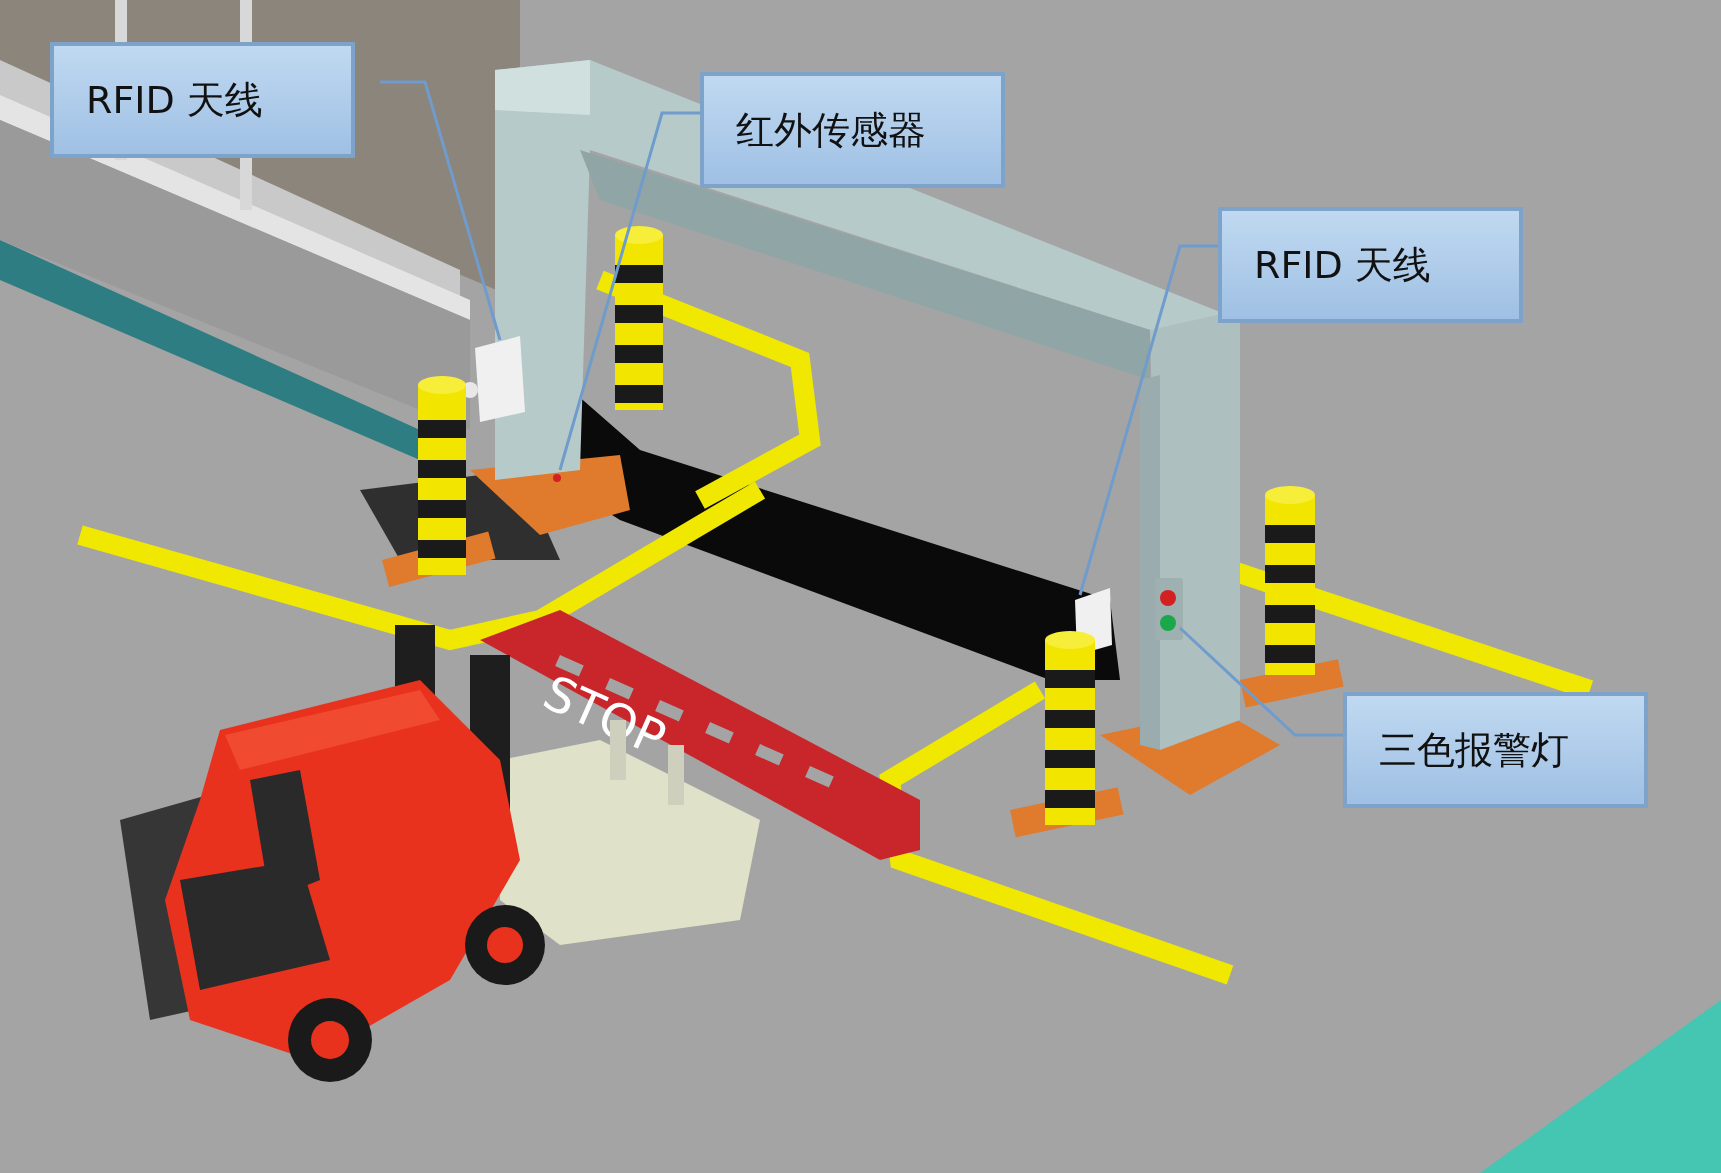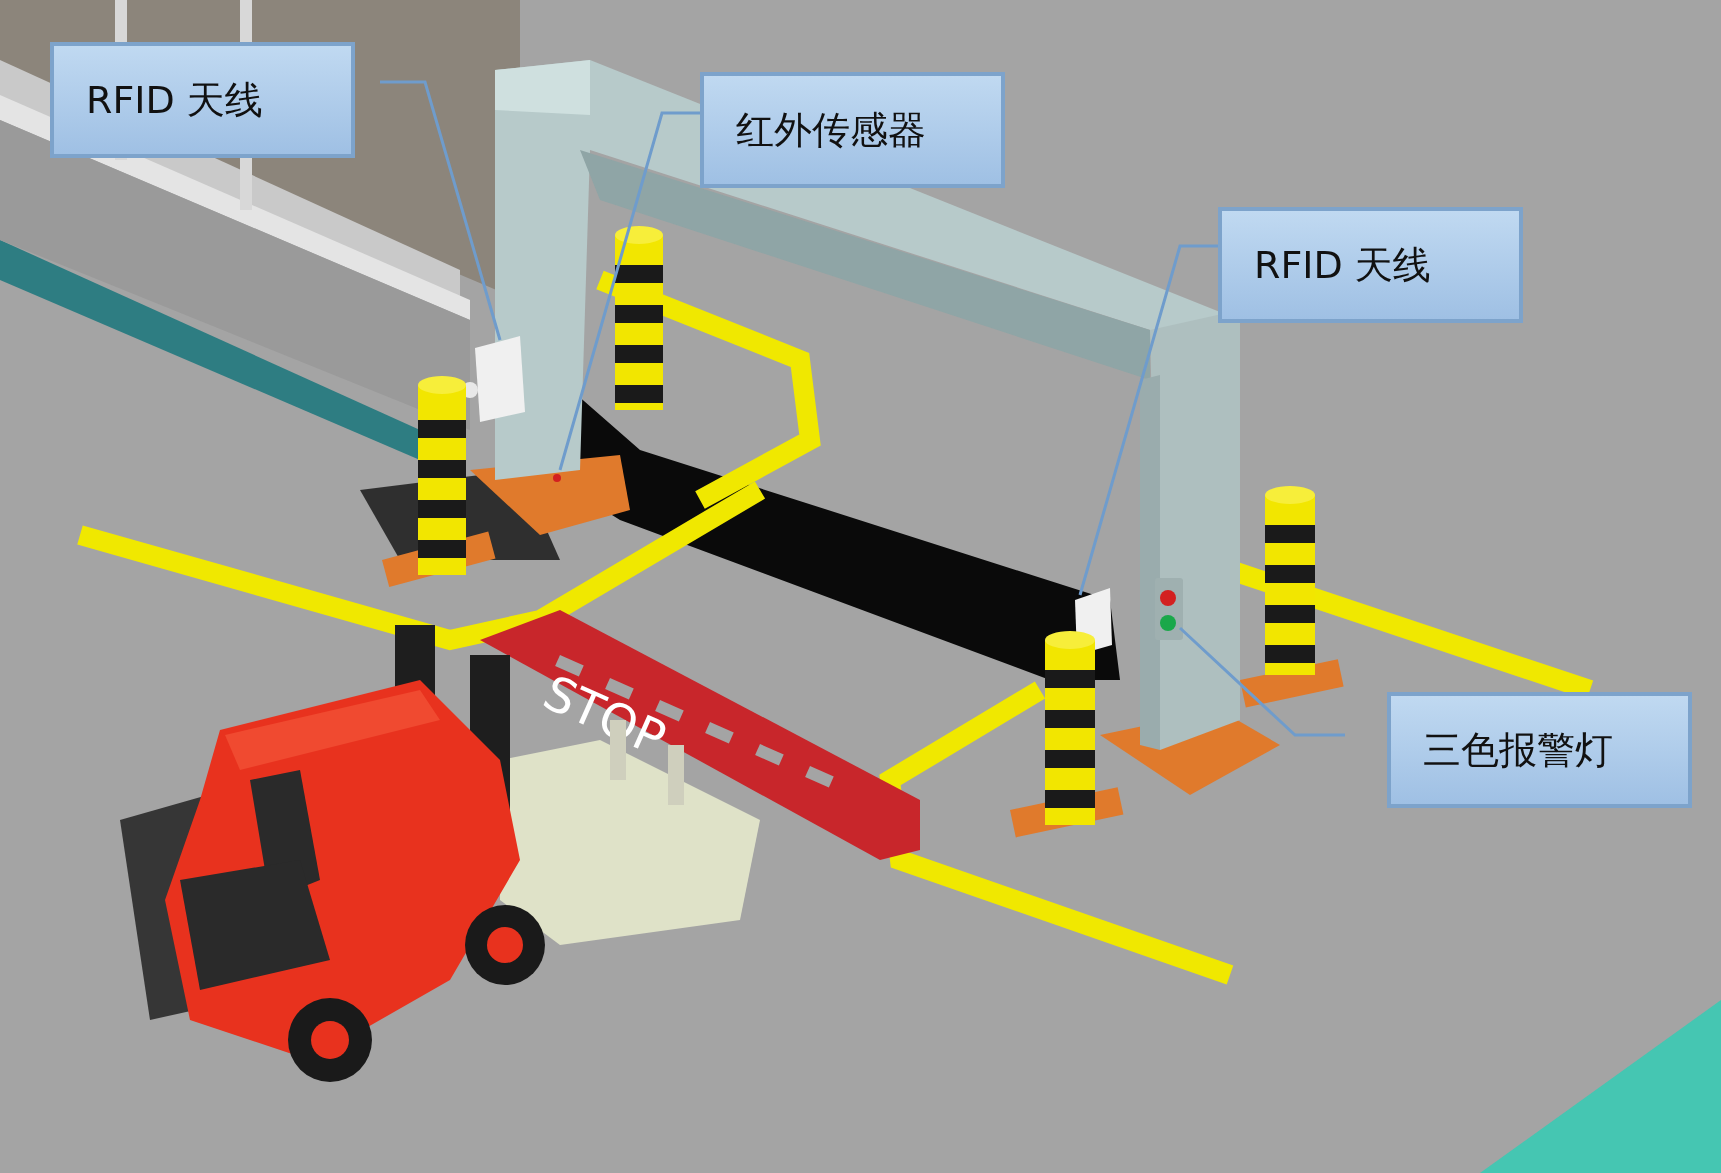--- a/index.html
+++ b/index.html
@@ -143,15 +143,15 @@
 
 <div class="callout" style="left:50px;top:42px;width:305px;height:116px;">
   <span>RFID 天线</span>
 </div>
 <div class="callout" style="left:700px;top:72px;width:305px;height:116px;font-family:Liberation Mono, monospace;">
   <span>红外传感器</span>
 </div>
 <div class="callout" style="left:1218px;top:207px;width:305px;height:116px;">
   <span>RFID 天线</span>
 </div>
-<div class="callout" style="left:1343px;top:692px;width:305px;height:116px;margin-left:44px;">
+<div class="callout" style="left:1343px;top:692px;width:305px;height:116px;">
   <span>三色报警灯</span>
 </div>
 
 </body></html>

